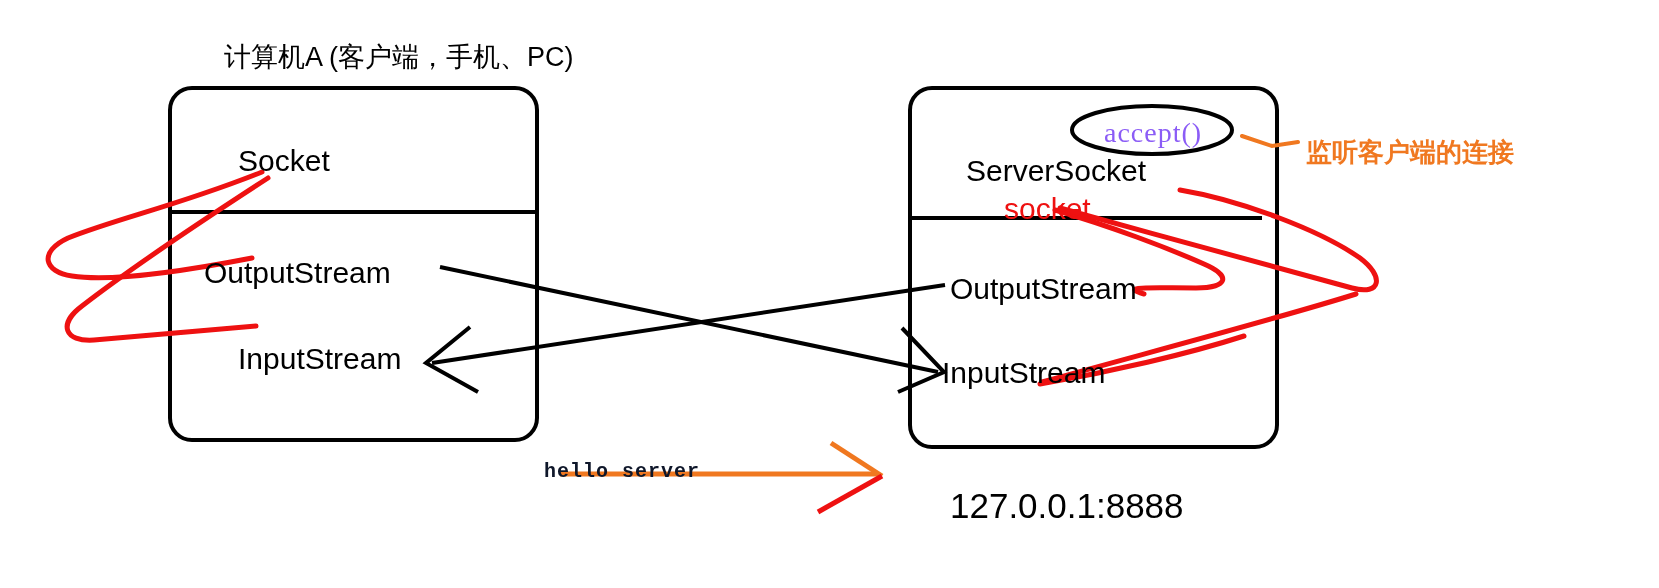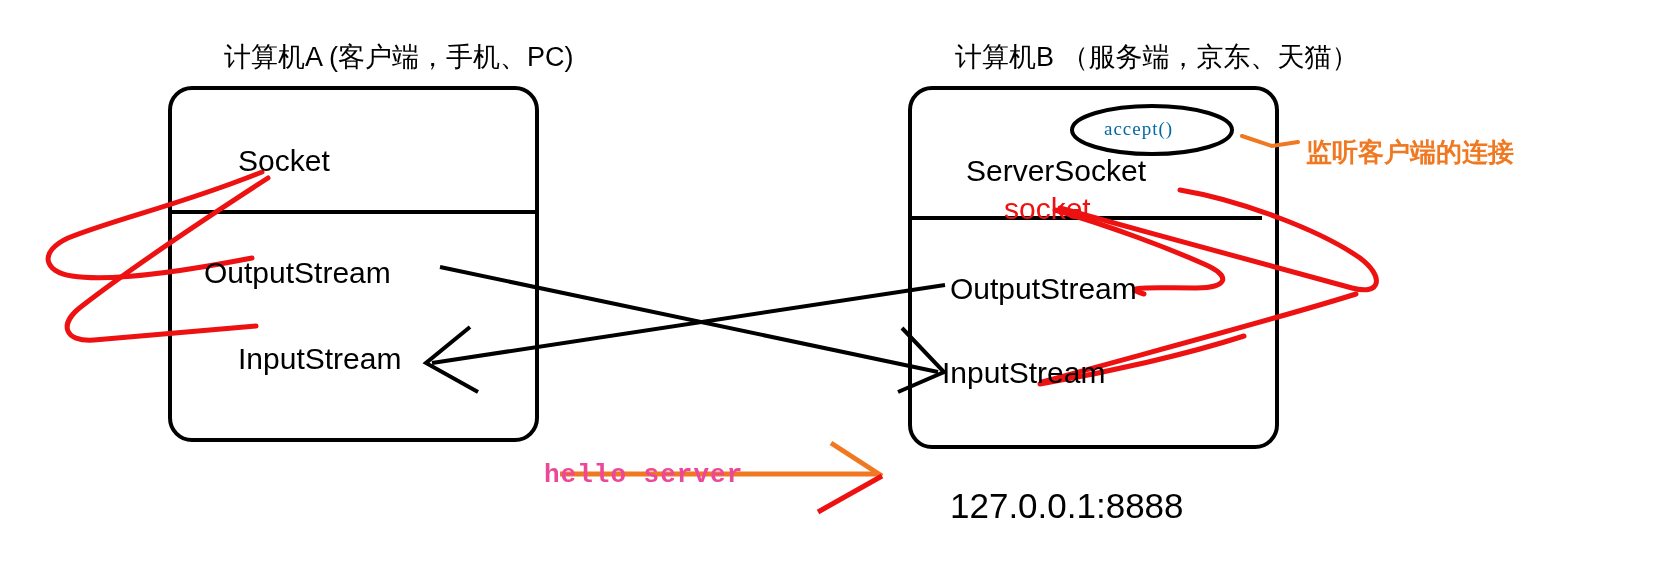--- a/index.html
+++ b/index.html
@@ -43,29 +43,29 @@
   .red-text {
     color: #ee1111;
     font-size: 30px;
   }
   .orange-text {
     color: #f07820;
     font-size: 26px;
   }
   .mono-accept {
     font-family: "Liberation Serif", serif;
-    font-size: 19px;
-    color: #0369a1;
+    font-size: 28px;
+    color: #8b5cf6;
     letter-spacing: 1px;
   }
   .mono-hello {
     font-family: "Liberation Mono", monospace;
     font-weight: bold;
-    font-size: 26px;
-    color: #ec4899;
+    font-size: 20px;
+    color: #0f172a;
     letter-spacing: 1px;
   }
 </style>
 </head>
 <body>
 
 <div id="canvas">
 
   <svg id="vec" viewBox="0 0 1659 588" xmlns="http://www.w3.org/2000/svg">
 
@@ -101,21 +101,20 @@
              C 1150 288, 1118 286, 1144 294" fill="none" stroke="#ee1111" stroke-width="5" stroke-linecap="round"></path>
     <path d="M 1060 208 C 1160 236, 1280 268, 1352 288
              C 1382 296, 1384 276, 1360 258
              C 1320 230, 1240 200, 1180 190" fill="none" stroke="#ee1111" stroke-width="5" stroke-linecap="round"></path>
     <path d="M 1042 382 C 1150 352, 1280 318, 1356 294" fill="none" stroke="#ee1111" stroke-width="5" stroke-linecap="round"></path>
     <path d="M 1040 384 C 1110 372, 1188 354, 1244 336" fill="none" stroke="#ee1111" stroke-width="5" stroke-linecap="round"></path>
   </svg>
 
   <div class="lbl title" style="left:224px; top:44px;">计算机A (客户端，手机、PC)</div>
 
-  <div class="lbl title" style="left:955px; top:44px;">计算机B  （服务端，京东、天猫）</div>
 
   <div class="lbl boxtext" style="left:238px; top:146px;">Socket</div>
 
   <div class="lbl boxtext" style="left:204px; top:258px;">OutputStream</div>
 
   <div class="lbl boxtext" style="left:238px; top:344px;">InputStream</div>
 
   <div class="lbl mono-accept" style="left:1104px; top:119px;">accept()</div>
 
   <div class="lbl orange-text" style="left:1306px; top:139px;font-weight:bold;">监听客户端的连接</div>

